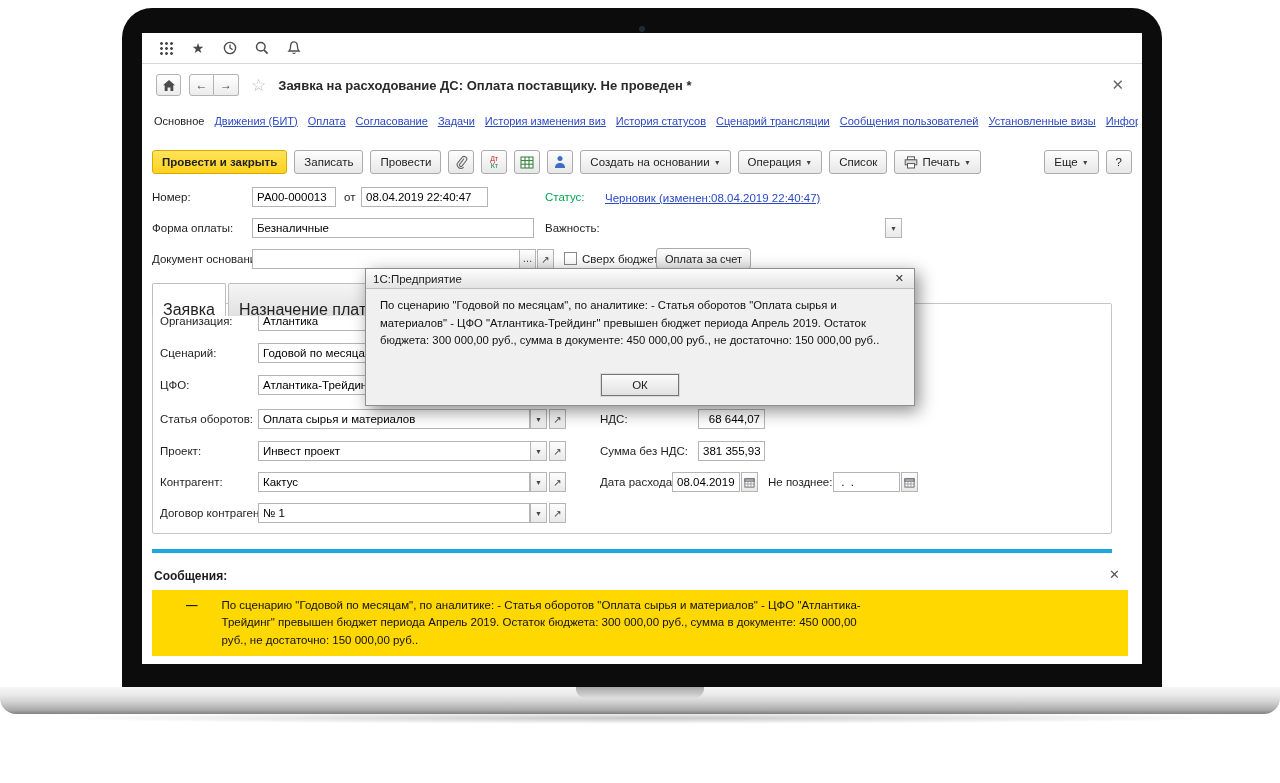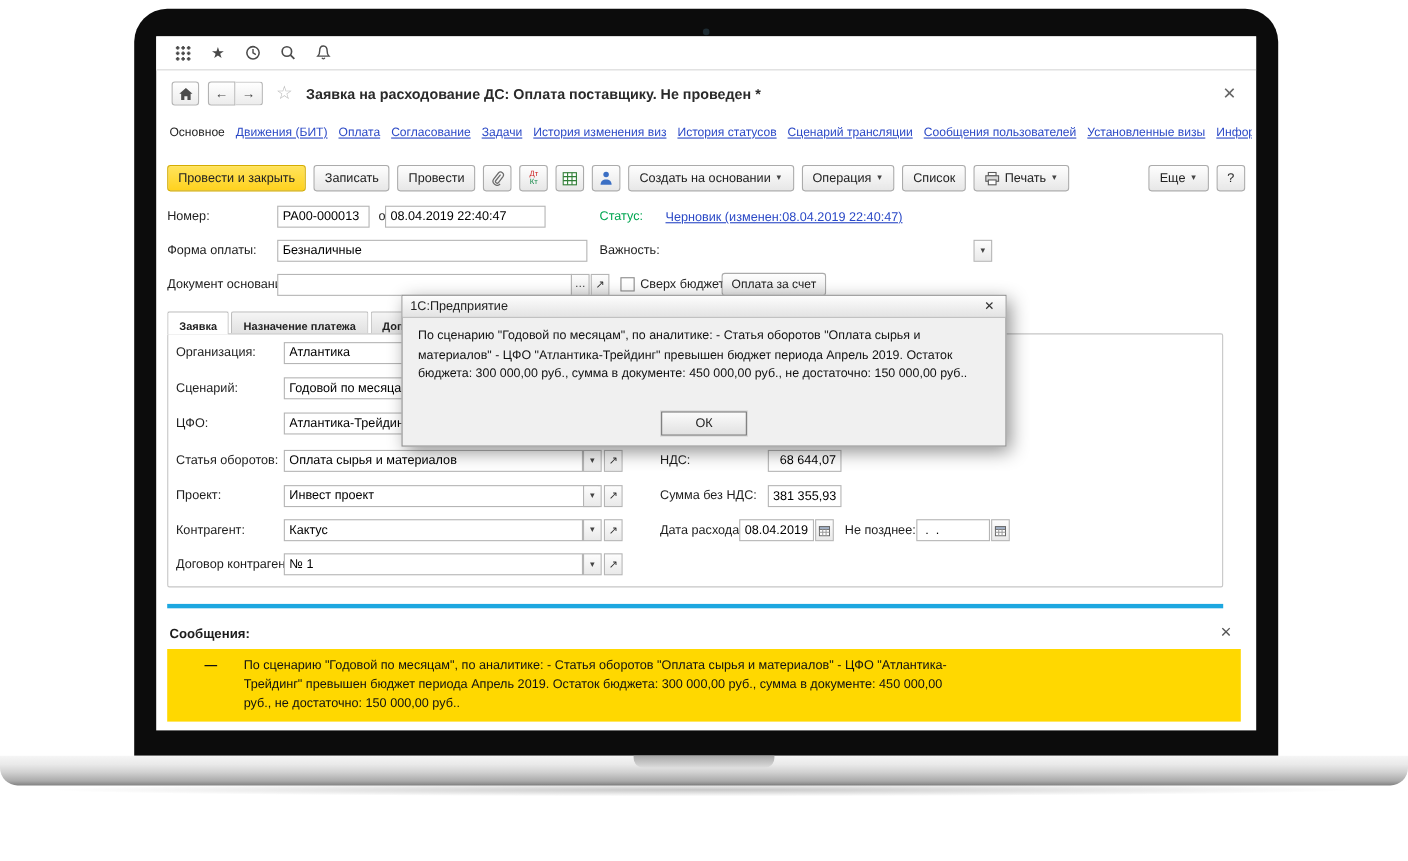--- a/index.html
+++ b/index.html
@@ -43,42 +43,42 @@
   .win-close{margin-left:auto;font-size:15px;color:#666;cursor:pointer;padding:0 4px;}
   
   .nav-links{position:absolute;left:12px;top:78px;right:4px;height:20px;display:flex;align-items:center;gap:10px;
     font-size:11px;white-space:nowrap;overflow:hidden;}
   .navlink{color:var(--link-blue);text-decoration:underline;cursor:pointer;}
   .navlink.active{color:#1d1d1d;text-decoration:none;}
   
   .toolbar{position:absolute;left:10px;top:116px;right:10px;height:26px;display:flex;align-items:center;gap:7px;}
   .btn{height:24px;padding:0 9px;border:1px solid #ababab;border-radius:3px;background:linear-gradient(#fefefe,#e7e7e7);
     font-size:11.5px;color:#222;display:inline-flex;align-items:center;gap:4px;white-space:nowrap;cursor:pointer;}
-  .btn.primary{background:linear-gradient(#ffe35c,var(--primary-yellow));border-color:#d4ac00;font-weight:normal;}
+  .btn.primary{background:linear-gradient(#ffe35c,var(--primary-yellow));border-color:#d4ac00;font-weight:bold;}
   .icon-btn{width:26px;padding:0;justify-content:center;}
   .caret{font-size:7px;color:#444;line-height:1;}
   .more{margin-left:auto;}
   .dtkt{display:flex;flex-direction:column;align-items:center;font-size:7px;line-height:7px;}
   .dtkt .dt{color:#cc2222;}
   .dtkt .kt{color:#168a4a;}
   
   .lbl{position:absolute;font-size:11.5px;line-height:20px;height:20px;color:#1e1e1e;white-space:nowrap;}
   .inp{position:absolute;height:20px;border:1px solid #b5b5b5;font-size:11.5px;padding:0 4px;background:#fff;color:#000;
     font-family:inherit;outline:none;}
   .inp.num{text-align:right;}
   .dd-btn{position:absolute;width:17px;height:20px;border:1px solid #b5b5b5;background:linear-gradient(#fdfdfd,#e9e9e9);
     display:flex;align-items:center;justify-content:center;font-size:9px;color:#333;cursor:pointer;}
   .status-lbl{color:var(--status-green);}
   .status-link{position:absolute;font-size:11.5px;line-height:16px;color:var(--link-blue);text-decoration:underline;cursor:pointer;white-space:nowrap;}
   .checkbox{position:absolute;width:13px;height:13px;border:1px solid #8a8a8a;background:#fff;cursor:pointer;}
   .small-btn{position:absolute;height:21px;padding:0 8px;font-size:11px;}
   
   .tabs{position:absolute;left:10px;top:250px;display:flex;z-index:2;}
-  .tab{height:20px;padding:4px 10px;font-size:10px;line-height:20px;border:1px solid #bdbdbd;border-bottom:none;
-    background:linear-gradient(#f5f5f5,#e1e1e1);margin-right:2px;border-radius:2px 2px 0 0;color:#222;cursor:pointer;white-space:nowrap;font-weight:bold;}
+  .tab{height:20px;padding:16px 10px;font-size:16px;line-height:20px;border:1px solid #bdbdbd;border-bottom:none;
+    background:linear-gradient(#f5f5f5,#e1e1e1);margin-right:2px;border-radius:2px 2px 0 0;color:#222;cursor:pointer;white-space:nowrap;}
   .tab.active{background:#fff;height:21px;z-index:3;}
   .groupbox{position:absolute;left:10px;top:270px;width:960px;height:231px;border:1px solid #c6c6c6;border-radius:2px;background:#fff;}
   
   .splitter{position:absolute;left:10px;top:516px;width:960px;height:4px;background:var(--splitter-blue);cursor:row-resize;}
   .msg-title{position:absolute;left:12px;top:536px;font-size:12px;font-weight:bold;color:#1c1c1c;}
   .msg-close{position:absolute;right:22px;top:534px;font-size:13px;color:#555;cursor:pointer;}
   .msg-item{position:absolute;left:10px;top:557px;width:976px;min-height:62px;background:var(--message-yellow);
     display:flex;align-items:flex-start;padding:7px 10px 7px 34px;font-size:11.5px;line-height:1.5;color:#111;cursor:pointer;}
   .msg-dash{margin-right:24px;font-weight:bold;}
   .msg-text{width:640px;}
@@ -214,21 +214,21 @@
     <span class="btn more">
         <span>Еще</span>
         <span class="caret">▼</span>
       </span>
     <span class="btn">?</span>
   </div>
 
   <span class="lbl" style="left:10px;top:154px">Номер:</span>
   <input class="inp" style="left: 110px; top: 154px; width: 84px;" readonly="" value="РА00-000013">
   <span class="lbl" style="left:202px;top:154px">от</span>
-  <input class="inp" style="left: 208px; top: 154px; width: 146px;" readonly="" value="08.04.2019 22:40:47">
+  <input class="inp" style="left: 219px; top: 154px; width: 127px;" readonly="" value="08.04.2019 22:40:47">
   <span class="lbl status-lbl" style="left:403px;top:154px">Статус:</span>
   <a class="status-link" style="left:463px;top:157px">Черновик (изменен:08.04.2019 22:40:47)</a>
 
   <span class="lbl" style="left:10px;top:185px">Форма оплаты:</span>
   <input class="inp" style="left: 110px; top: 185px; width: 282px;" readonly="" value="Безналичные">
   <span class="lbl" style="left:403px;top:185px">Важность:</span>
   <span class="dd-btn" style="left:743px;top:185px">
       <span class="caret">▼</span>
     </span>
 

